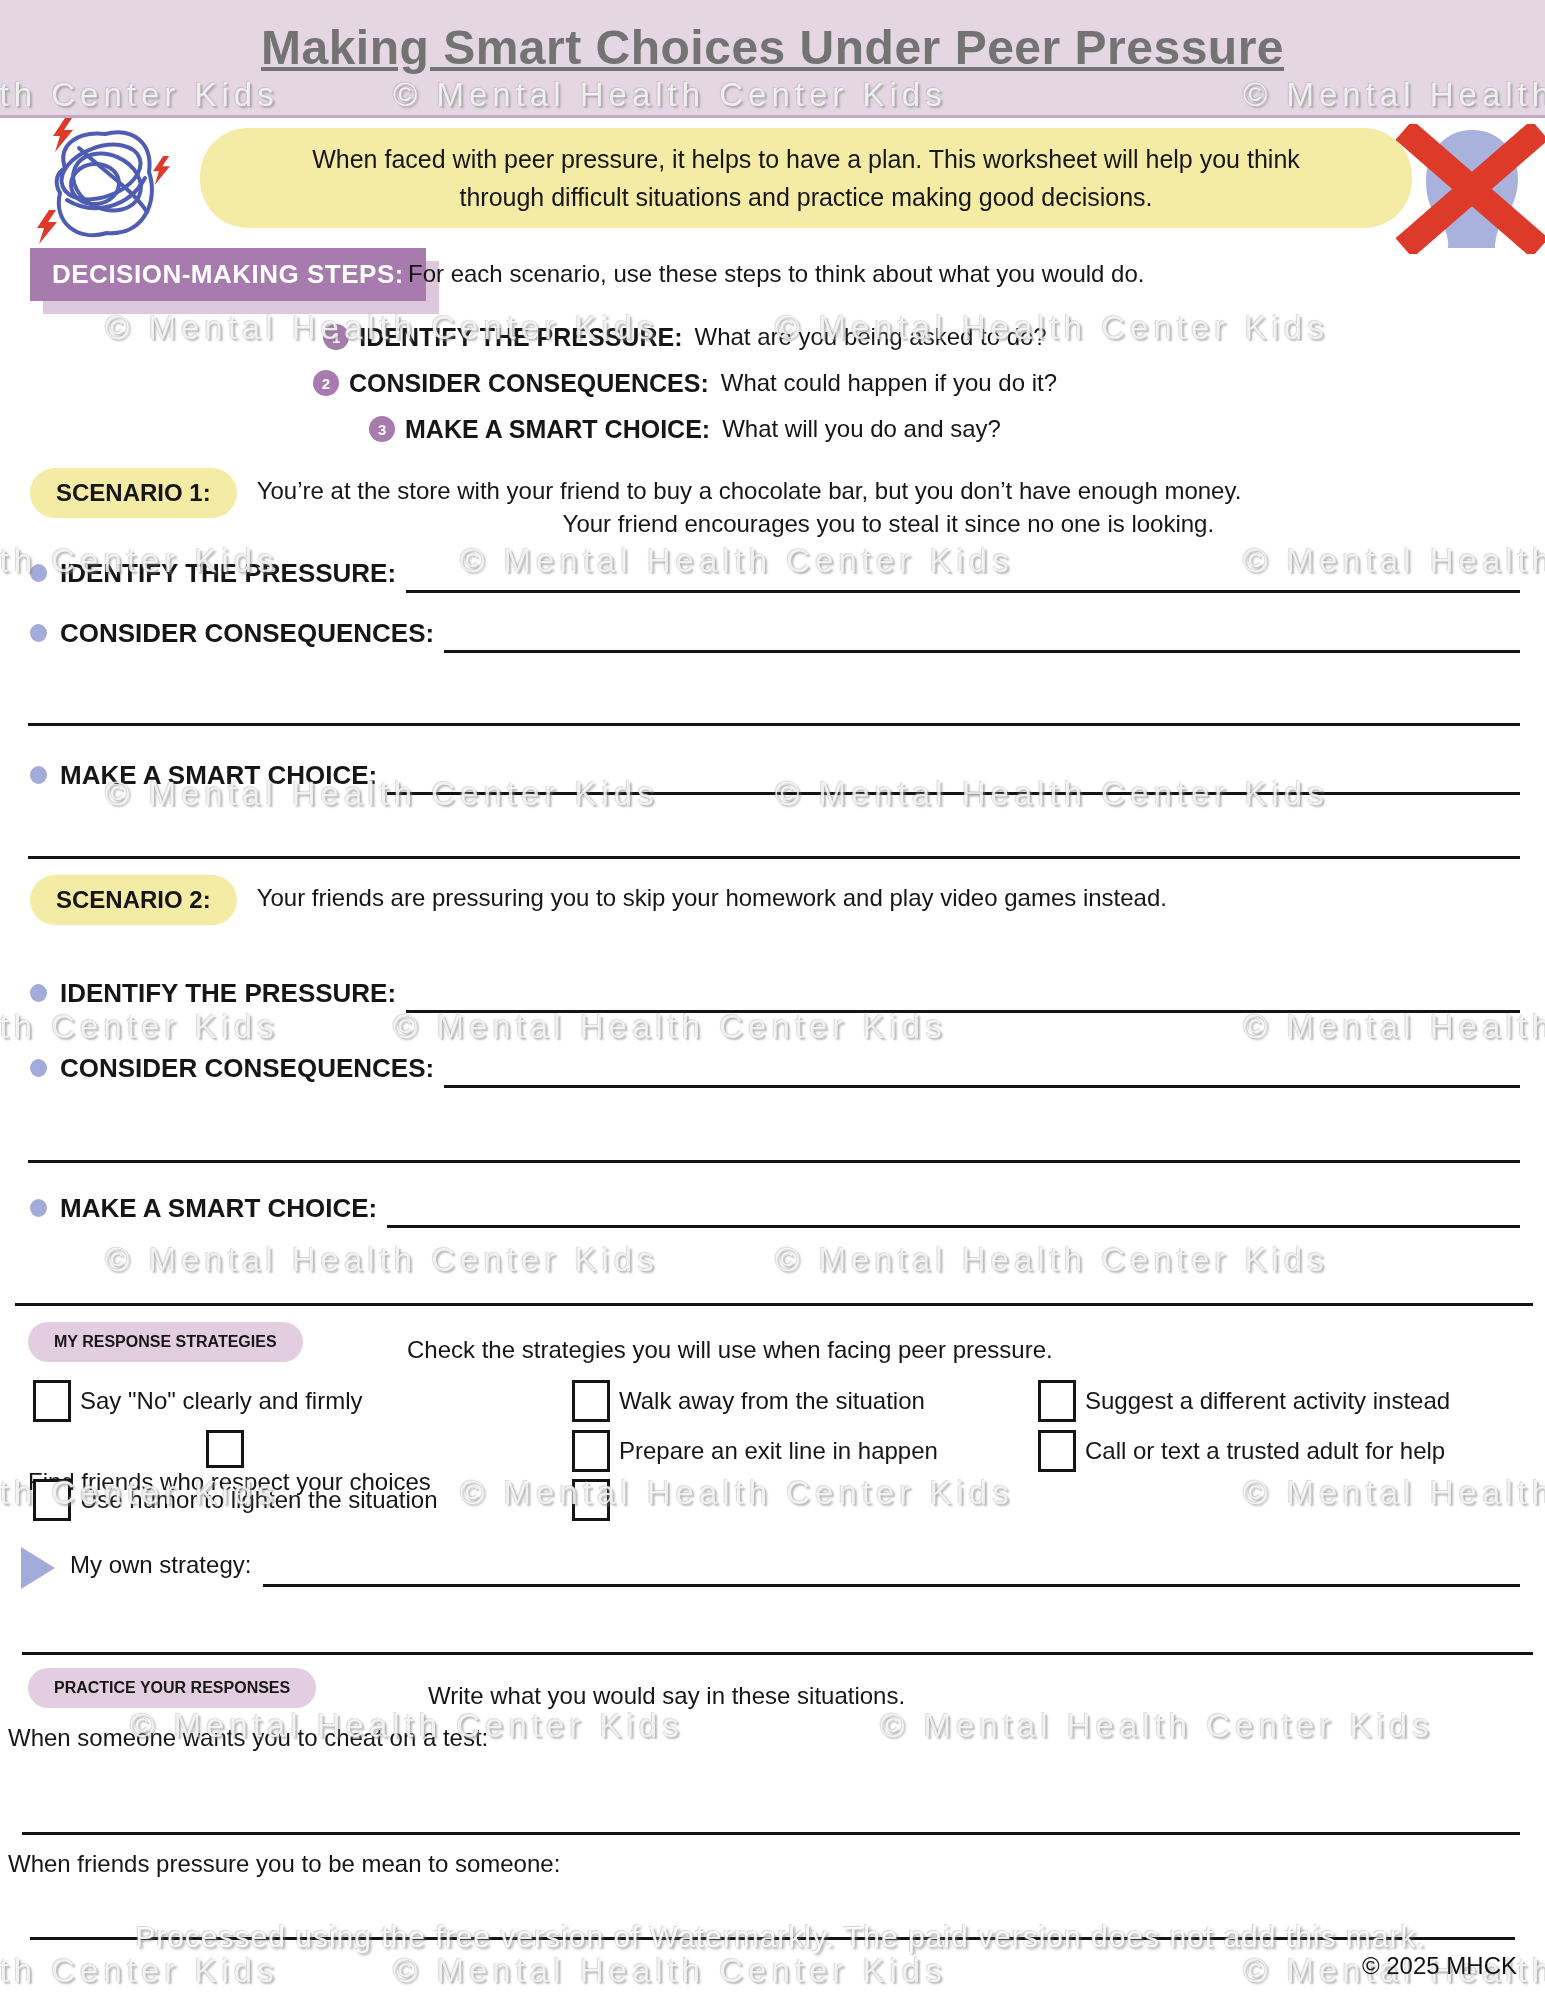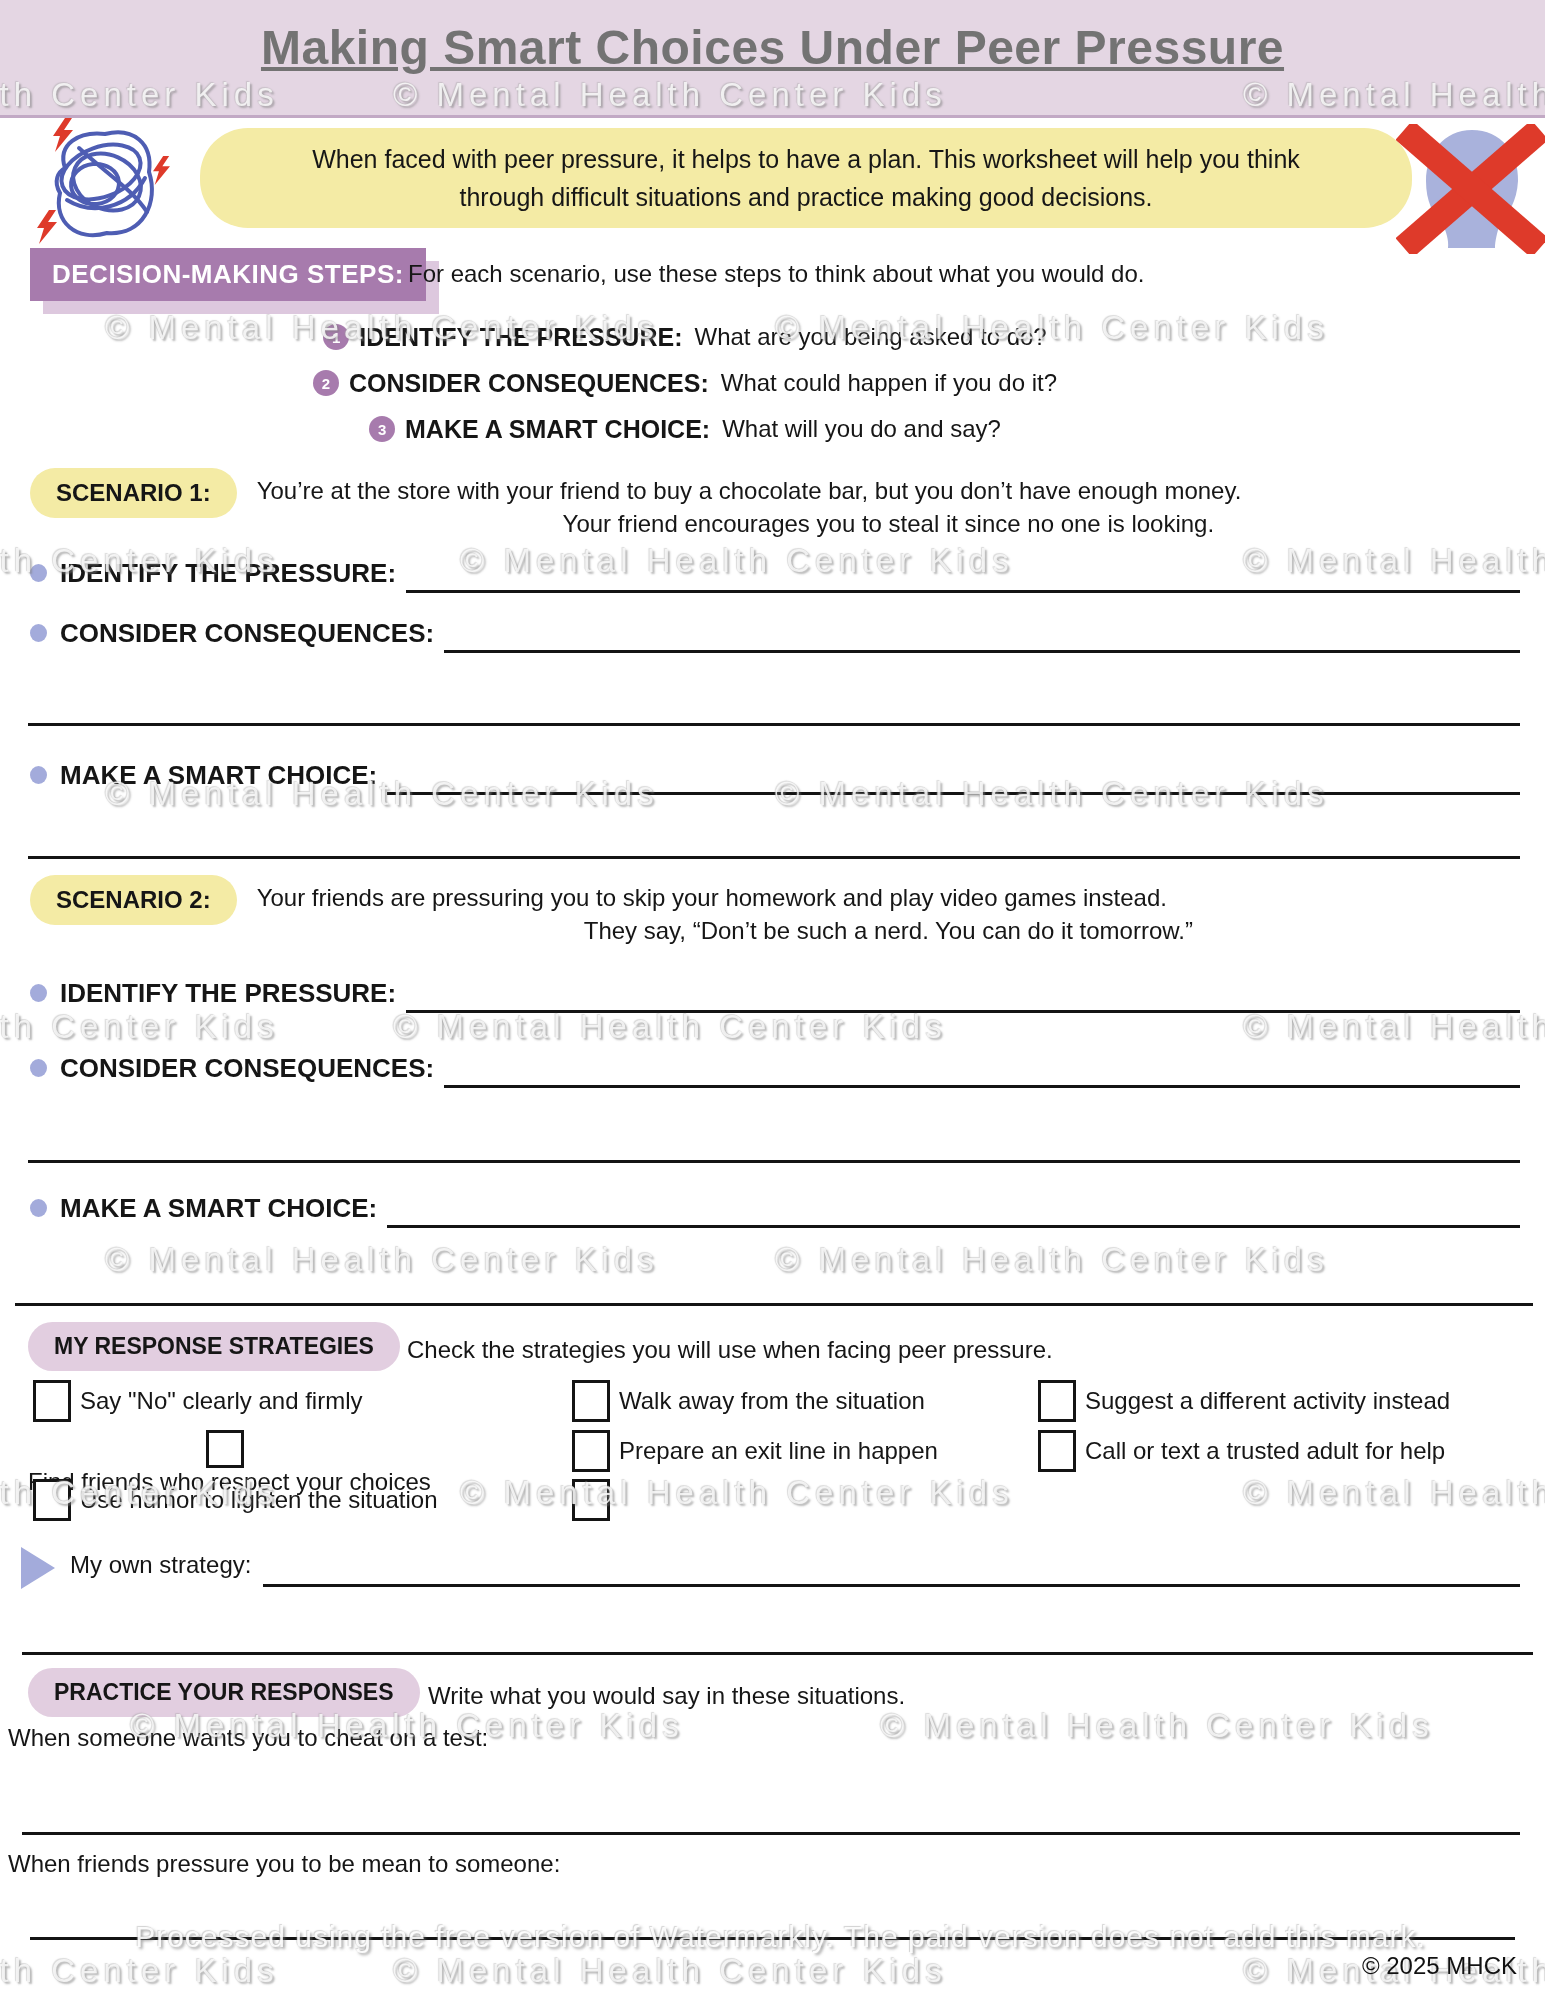--- a/index.html
+++ b/index.html
@@ -36,21 +36,21 @@
     font-weight:bold;font-size:26px;letter-spacing:.5px;padding:11px 22px;
     box-shadow:13px 13px 0 0 var(--accent-purple-light);
   }
   .inline-desc{position:absolute;font-size:24px;}
   .pill-yellow{
     display:inline-block;background:var(--yellow);border-radius:30px;padding:11px 26px;
     font-weight:bold;font-size:24px;white-space:nowrap;
   }
   .pill-mauve{
     position:absolute;background:var(--mauve);border-radius:32px;padding:11px 26px;
-    font-weight:bold;font-size:23px;white-space:nowrap;
+    font-weight:bold;font-size:16px;white-space:nowrap;
   }
   
   .steps{position:absolute;left:0;top:322px;width:1370px;}
   .step-row{display:flex;align-items:center;justify-content:center;height:30px;margin-bottom:16px;}
   .step-num{
     width:26px;height:26px;border-radius:50%;background:var(--accent-purple);color:#fff;
     font-size:15px;font-weight:bold;display:flex;align-items:center;justify-content:center;flex:0 0 26px;margin-right:10px;
   }
   .step-label{font-weight:bold;font-size:25px;margin-right:12px;white-space:nowrap;}
   .step-q{font-size:24px;white-space:nowrap;}
@@ -168,21 +168,20 @@
     <span class="bullet"></span>
     <span class="prompt-label">MAKE A SMART CHOICE:</span>
     <span class="writeline"></span>
   </div>
   <div class="fullline" style="top:856px;"></div>
 
   <div class="scenario-head" style="top:875px;">
     <span class="pill-yellow">SCENARIO 2:</span>
     <div class="scenario-lines">
       <div class="l1">Your friends are pressuring you to skip your homework and play video games instead.</div>
-      <div class="l2">They say, “Don’t be such a nerd. You can do it tomorrow.”</div>
     </div>
   </div>
 
   <div class="prompt-row" style="top:976px;">
     <span class="bullet"></span>
     <span class="prompt-label">IDENTIFY THE PRESSURE:</span>
     <span class="writeline"></span>
   </div>
   <div class="prompt-row" style="top:1051px;">
     <span class="bullet"></span>

